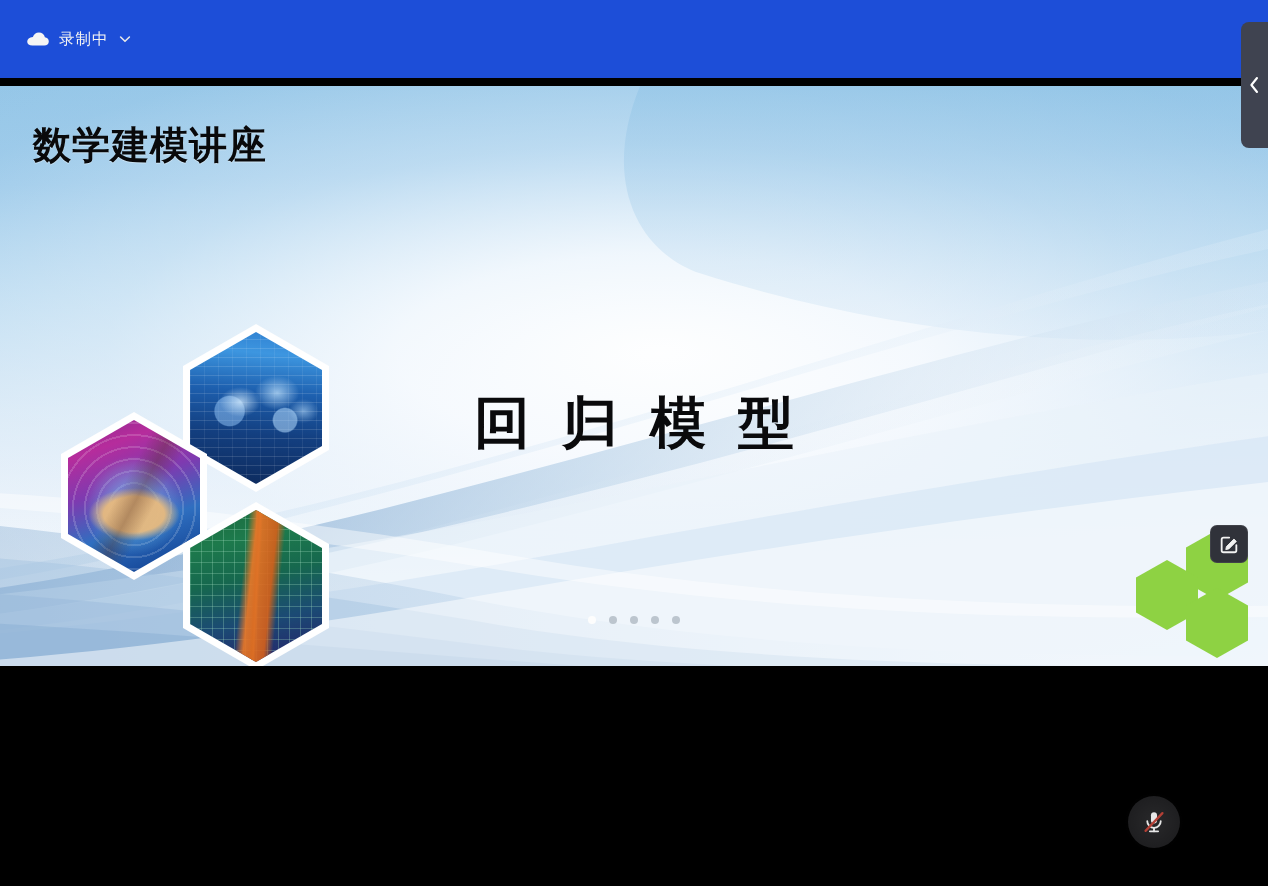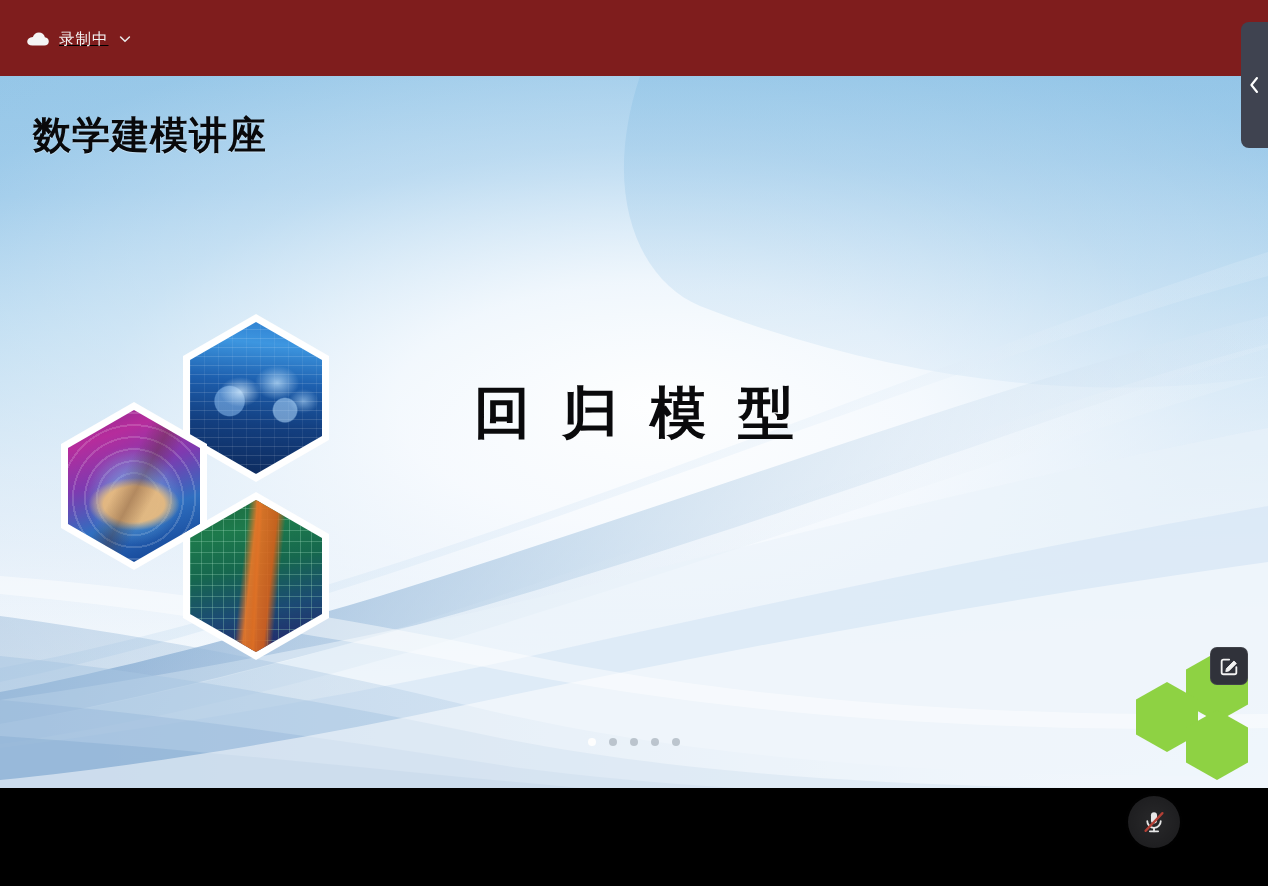--- a/index.html
+++ b/index.html
@@ -8,38 +8,38 @@
     background:#000;
     font-family:"Liberation Sans", sans-serif;
     overflow:hidden;
   }
 
   #app { position:relative; width:1268px; height:886px; background:#000; }
 
   
   .topbar {
     position:absolute; left:0; top:0; width:1268px; height:78px;
-    background:#7f1d1d; display:flex; align-items:center;text-decoration:underline;
+    background:#1d4ed8; display:flex; align-items:center;
   }
   .rec-pill {
     display:flex; align-items:center; gap:9px;
     margin-left:20px; padding:4px 6px;
     cursor:pointer; user-select:none;
   }
   .cloud-icon { width:24px; height:16px; position:relative; }
   .cloud-icon svg { display:block; }
   .rec-label {
     color:#f2f2f2; font-size:15.5px; letter-spacing:1px;
     font-family:"DejaVu Sans","Liberation Sans",sans-serif;
   }
   .chev-down { width:14px; height:14px; }
 
   
   .stage {
-    position:absolute; left:0; top:76px; width:1268px; height:712px;
+    position:absolute; left:0; top:86px; width:1268px; height:580px;
     overflow:hidden;
     background:
       radial-gradient(115% 95% at 52% 46%, rgba(255,255,255,0.97) 0%, rgba(250,252,255,0.85) 18%, rgba(228,240,250,0.45) 38%, rgba(190,218,240,0.12) 58%, rgba(150,198,233,0) 76%),
       linear-gradient(178deg, #92c5e7 0%, #9ccaea 16%, #bcdcf1 34%, #dcebf7 52%, #eef4fb 66%, #ffffff 82%, #ffffff 100%);
   }
 
   
   .waves { position:absolute; inset:0; width:100%; height:100%; }
 
   

